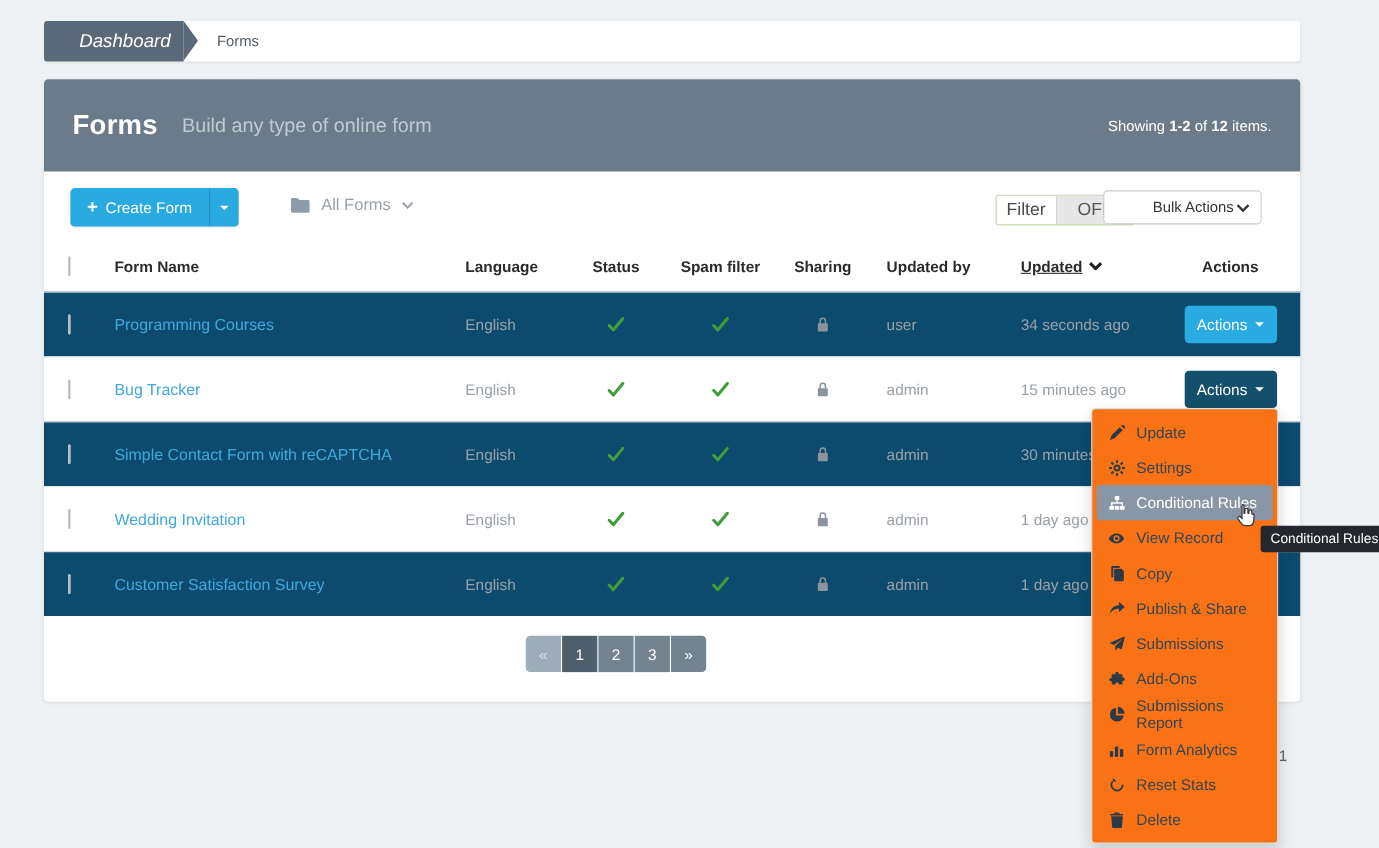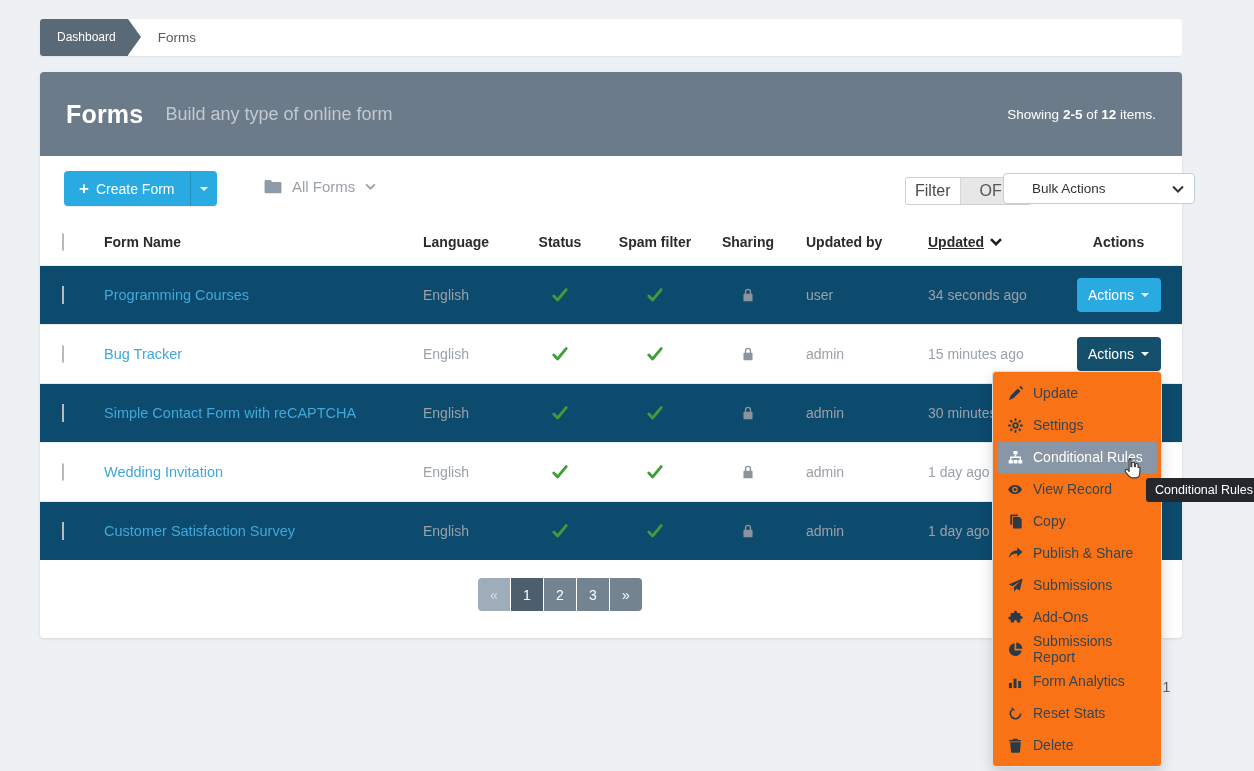--- a/index.html
+++ b/index.html
@@ -4,21 +4,21 @@
 <style>
   * { margin:0; padding:0; box-sizing:border-box; }
   html,body { width:1254px; height:771px; }
   body { font-family:"Liberation Sans", sans-serif; background:#eef1f4; position:relative; overflow:hidden; }
 
   
   .breadcrumb-bar { position:absolute; left:40px; top:19px; width:1142px; height:37px;
     background:#fff; border-radius:3px; display:flex; align-items:center;
     box-shadow:0 1px 2px rgba(0,0,0,.06); }
   .crumb-badge { position:relative; background:#5a6978; color:#fff; height:37px; line-height:37px;
-    padding:0 12px 0 17px; font-size:12px; border-radius:3px 0 0 3px; cursor:pointer; }
+    padding:0 12px 0 32px; font-size:17px; border-radius:3px 0 0 3px; cursor:pointer;font-style:italic; }
   .crumb-badge .arrow-tip { position:absolute; left:100%; top:0; width:0; height:0;
     border-top:18.5px solid transparent; border-bottom:18.5px solid transparent;
     border-left:13px solid #5a6978; }
   .crumb-current { margin-left:30px; font-size:13.5px; color:#525d66; }
 
   
   .panel { position:absolute; left:40px; top:72px; width:1142px; height:566px;
     background:#fff; border-radius:4px; box-shadow:0 1px 3px rgba(0,0,0,.1); }
 
   .panel-header { height:84px; background:#6c7b89; border-radius:4px 4px 0 0;
@@ -42,23 +42,23 @@
   .folder-filter { position:absolute; left:188px; top:106px; display:flex; align-items:center;
     gap:10px; cursor:pointer;margin-left:36px; }
   .folder-filter .label { color:#9aa1a8; font-size:15px; }
 
   .filter-toggle { position:absolute; left:865px; top:105px; display:inline-flex;
     border:1px solid #ccd0d4; border-radius:3px; overflow:hidden; font-size:16px; cursor:pointer;
     background:#bef264; }
   .filter-toggle .word { padding:4px 9px; color:#4a4a4a; background:#fff; }
   .filter-toggle .state { padding:4px 19px; color:#555; background:#e7e7e7; border-left:1px solid #d6d6d6; }
 
-  .bulk-select { position:absolute; left:963px; top:101px; width:192px; height:31px;
+  .bulk-select { position:absolute; left:963px; top:101px; width:144px; height:31px;
     border:1px solid #c9ccd0; border-radius:4px; background:#fff; display:flex; align-items:center;
-    padding:0 10px 0 28px; font-size:13.5px; color:#333; cursor:pointer; }
+    padding:0 10px 0 44px; font-size:13.5px; color:#333; cursor:pointer; }
   .bulk-select .chev { margin-left:auto; }
 
   
   .table { position:absolute; left:0; top:146px; width:1142px; }
   .trow { display:grid; grid-template-columns:64px 319px 92px 90px 100px 86px 134px 130px 1fr;
     align-items:center; }
   .thead { height:47px; font-size:14px; font-weight:700; color:#2b2b2b; }
   .tbody-row { height:59px; border-top:1px solid #e9ebec; font-size:14px; }
   .tbody-row.alt { background:#0c4a6e; }
   .cell-center { text-align:center; display:flex; justify-content:center; align-items:center; }
@@ -112,21 +112,21 @@
   </div>
   <span class="crumb-current">Forms</span>
 </div>
 
 <div class="panel">
 
   <div class="panel-header">
     <span class="panel-title">Forms</span>
     <span class="panel-subtitle">Build any type of online form</span>
     <span class="panel-summary">
-      <span>Showing</span>&nbsp;<b>2-5</b>&nbsp;<span>of</span>&nbsp;<b>12</b>&nbsp;<span>items.</span>
+      <span>Showing</span>&nbsp;<b>1-2</b>&nbsp;<span>of</span>&nbsp;<b>12</b>&nbsp;<span>items.</span>
     </span>
   </div>
 
   <div class="btn-create">
     <span class="main">
       <span class="plus">+</span>
       <span>Create Form</span>
     </span>
     <span class="caret-part">
       <span class="caret-down"></span>

